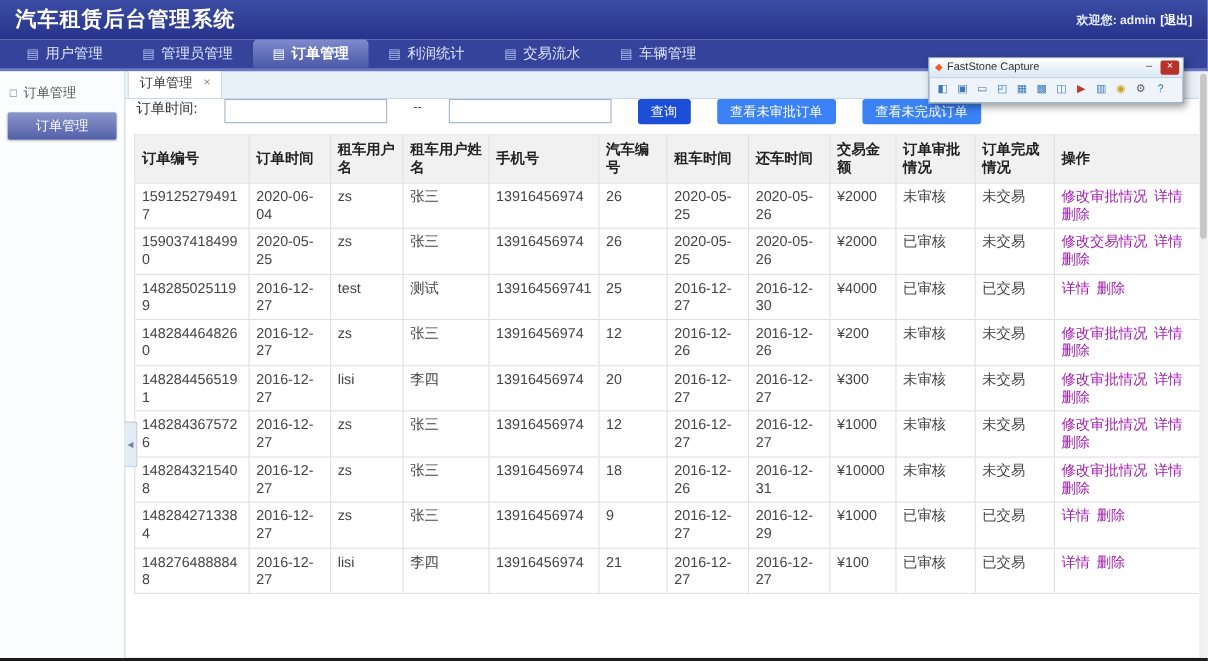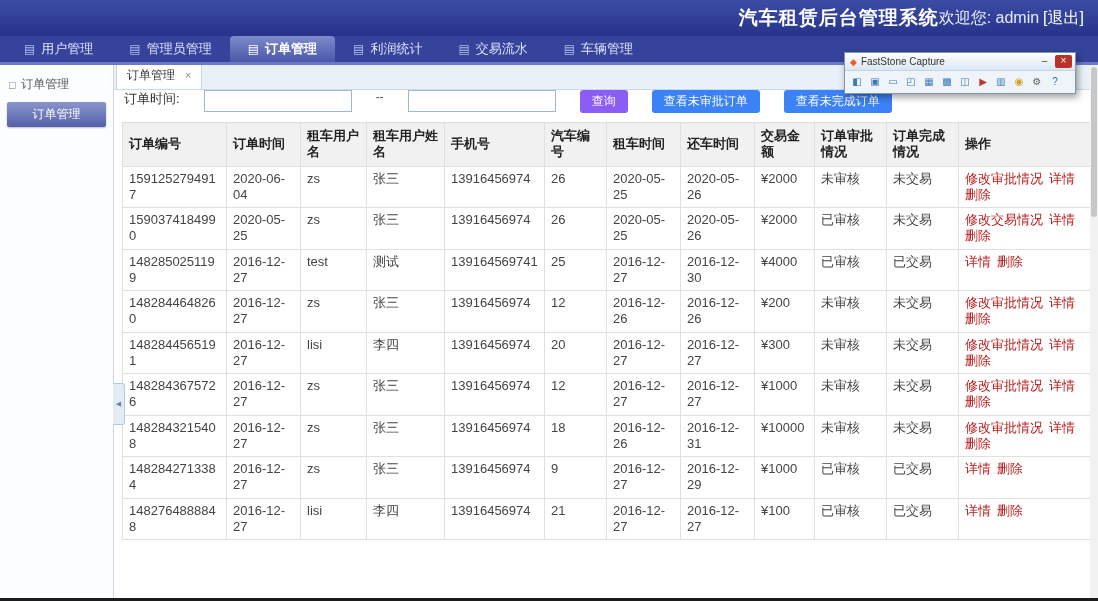--- a/index.html
+++ b/index.html
@@ -1,22 +1,22 @@
 <!DOCTYPE html>
 <html><head>
 <meta charset="utf-8">
 <style>
   * { margin:0; padding:0; box-sizing:border-box; }
   body { font-family:"Liberation Sans","DejaVu Sans",sans-serif; background:#888; }
   .page { position:relative; width:1098px; height:601px; overflow:hidden; background:#fff; border-bottom:3px solid #1b1b1b; }
 
   
-  .topbar { height:36px; background:linear-gradient(#3c4ca4,#27338a); display:flex; align-items:center; justify-content:flex-end; padding:0 14px; }
+  .topbar { height:36px; background:linear-gradient(#3c4ca4,#27338a); display:flex; align-items:center; justify-content:space-between; padding:0 14px; }
   .topbar .title { color:#fff; font-size:19px; font-weight:bold; letter-spacing:1px; }
-  .topbar .welcome-box { color:#e6ebff; font-size:16px; display:flex; gap:4px; align-items:center; }
+  .topbar .welcome-box { color:#e6ebff; font-size:11px; display:flex; gap:4px; align-items:center;font-weight:bold; }
   .topbar .logout { color:#fff; cursor:pointer; }
 
   
   .navbar { height:29px; background:#35439b; display:flex; align-items:stretch; padding-left:6px; border-bottom:3px solid #6a79c5; }
   .nav-item { display:flex; align-items:center; gap:6px; color:#dde4ff; font-size:13px; padding:0 18px; cursor:pointer; }
   .nav-item .nav-icon { font-size:12px; color:#aebbee; }
   .nav-item.active { background:linear-gradient(#7d8acb,#4a58a8); color:#fff; font-weight:bold; border-radius:4px 4px 0 0; }
   .nav-item.active .nav-icon { color:#fff; }
 
   
@@ -29,29 +29,29 @@
 
   .main { flex:1; display:flex; flex-direction:column; overflow:hidden; position:relative; }
   .tabstrip { height:25px; background:#e9f1f8; border-bottom:1px solid #cdd9e6; display:flex; align-items:flex-end; padding-left:2px; }
   .tab { display:flex; align-items:center; gap:10px; background:#fff; border:1px solid #c9d6e2; border-bottom:none; font-size:12px; color:#333; padding:4px 10px 5px; border-radius:3px 3px 0 0; cursor:pointer; }
   .tab .close { color:#8a8a8a; font-size:11px; cursor:pointer; line-height:1; }
 
   .filterbar { height:32px; display:flex; gap:24px; padding:0 10px; font-size:13px; color:#333; }
   .filterbar input { width:148px; height:22px; border:1px solid #9fb6cc; padding:0 6px; font-size:12px; color:#333; }
   .sep { color:#555; font-size:12px; }
   .btn { height:23px; border:none; color:#fff; font-size:12px; padding:0 12px; border-radius:3px; cursor:pointer; }
-  .btn-blue { background:#8b5cf6; }
+  .btn-blue { background:#1d4ed8; }
   .btn-green { background:#3b82f6; }
 
   .table-wrap { flex:1; overflow:hidden; padding:0 0 0 8px; position:relative; }
   table { border-collapse:collapse; table-layout:fixed; width:968px; font-size:13px; color:#444; }
   th, td { border:1px solid #e0e0e0; text-align:left; word-break:break-word; line-height:1.25; }
   th { background:#f1f1f1; color:#222; font-weight:bold; padding:5px 6px; vertical-align:middle; }
   td { padding:4px 6px; vertical-align:top; background:#fff; }
-  td a { color:#b91c1c; text-decoration:none; margin-right:6px; cursor:pointer; }
+  td a { color:#a21caf; text-decoration:none; margin-right:6px; cursor:pointer; }
   td a:last-child { margin-right:0; }
 
   .vscroll { position:absolute; right:0; top:0; bottom:0; width:8px; background:#f2f2f2; }
   .vscroll .thumb { position:absolute; top:2px; left:1px; width:6px; height:150px; background:#c7c7c7; border-radius:3px; cursor:pointer; }
 
   
   .fs-window { position:absolute; top:52px; right:22px; width:232px; background:#eef4fa; border:1px solid #7f97ad; box-shadow:2px 3px 7px rgba(0,0,0,.4); z-index:50; }
   .fs-titlebar { display:flex; align-items:center; height:17px; background:linear-gradient(#ffffff,#d9e6f2); padding:0 3px 0 5px; font-size:10px; color:#333; }
   .fs-logo { font-size:9px; color:#f05a28; margin-right:4px; }
   .fs-title { flex:1; }

